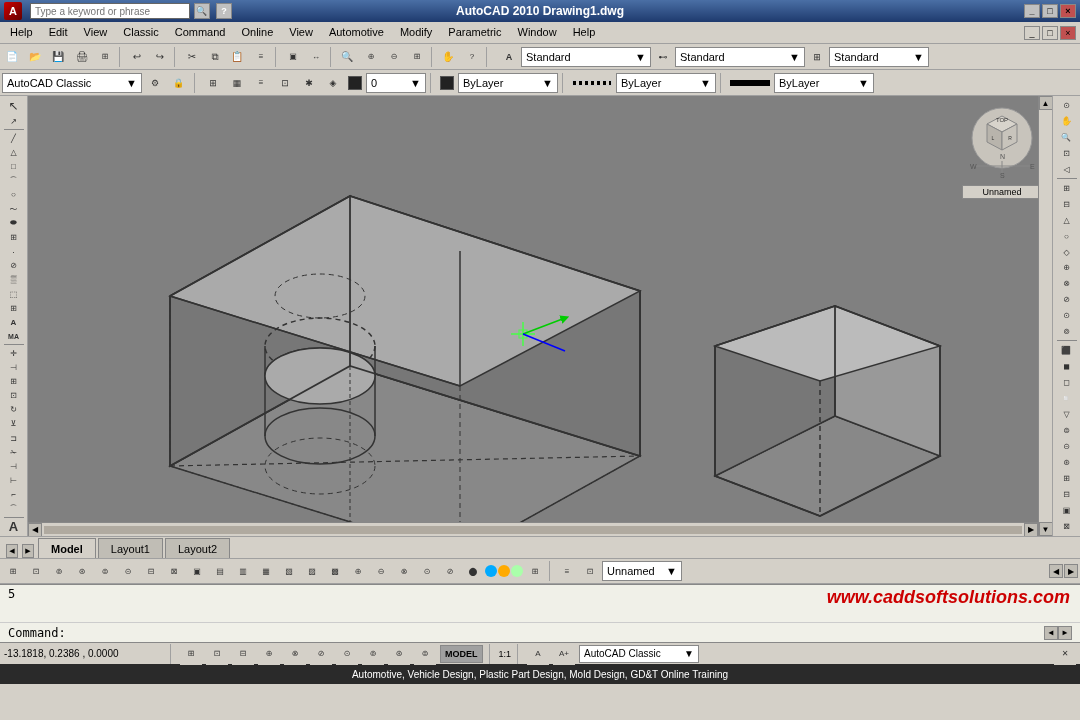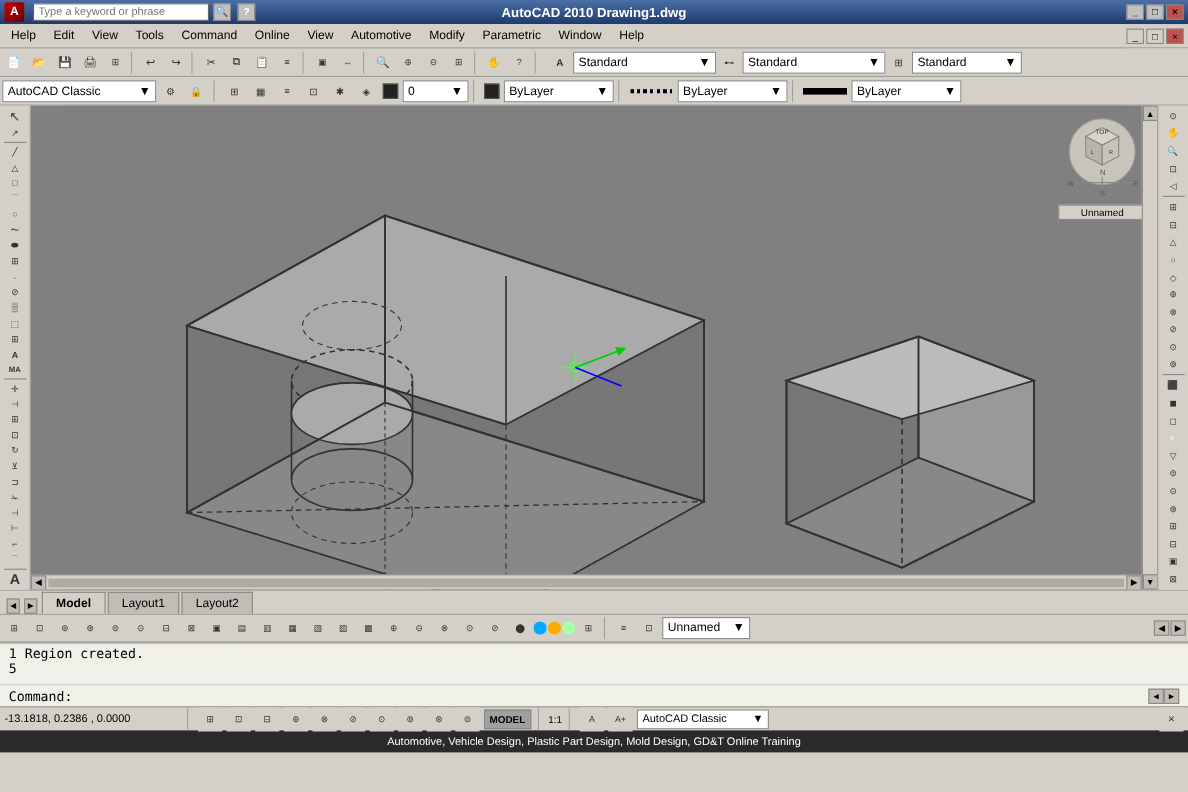--- a/index.html
+++ b/index.html
@@ -278,21 +278,21 @@
     <div class="title-btn">□</div>
     <div class="title-btn close">×</div>
   </div>
 </div>
 
 <div style="display:flex;align-items:center;height:22px;background:#d4d0c8;border-bottom:1px solid #a0a0a0;">
   <div id="menu-bar" style="display:flex;flex:1;align-items:center;height:22px;background:#d4d0c8;padding:0 2px;">
     <div class="menu-item">Help</div>
     <div class="menu-item">Edit</div>
     <div class="menu-item">View</div>
-    <div class="menu-item">Tools</div>
+    <div class="menu-item">Classic</div>
     <div class="menu-item">Command</div>
     <div class="menu-item">Online</div>
     <div class="menu-item">View</div>
     <div class="menu-item">Automotive</div>
     <div class="menu-item">Modify</div>
     <div class="menu-item">Parametric</div>
     <div class="menu-item">Window</div>
     <div class="menu-item">Help</div>
   </div>
   <div style="display:flex;gap:2px;padding-right:4px;">
@@ -630,22 +630,22 @@
     <span>Unnamed</span>
       <span style="margin-left:auto;">▼</span>
   </div>
   <div style="flex:1;"></div>
   <div class="scroll-btn">◀</div>
   <div class="scroll-btn">▶</div>
 </div>
 
 <div id="command-area">
   <div id="command-output">
-    <div style="font-family:monospace;font-size:12px;">1 Region created.</div>
     <div style="font-family:monospace;font-size:12px;">5</div>
+    <div class="red-text" style="position:absolute;right:10px;top:2px;font-family:Arial;font-size:18px;color:#cc0000;font-weight:bold;font-style:italic;">www.caddsoftsolutions.com</div>
   </div>
   <div id="command-input-line">
     <span style="font-family:monospace;font-size:12px;">Command:</span>
     <input type="text" style="border: none; background: transparent; outline: none; font-family: monospace; font-size: 12px; flex: 1 1 0%; margin-left: 4px;">
     <div class="scroll-btn">◀</div>
     <div class="scroll-btn">▶</div>
   </div>
 </div>
 
 <div id="status-bar">

